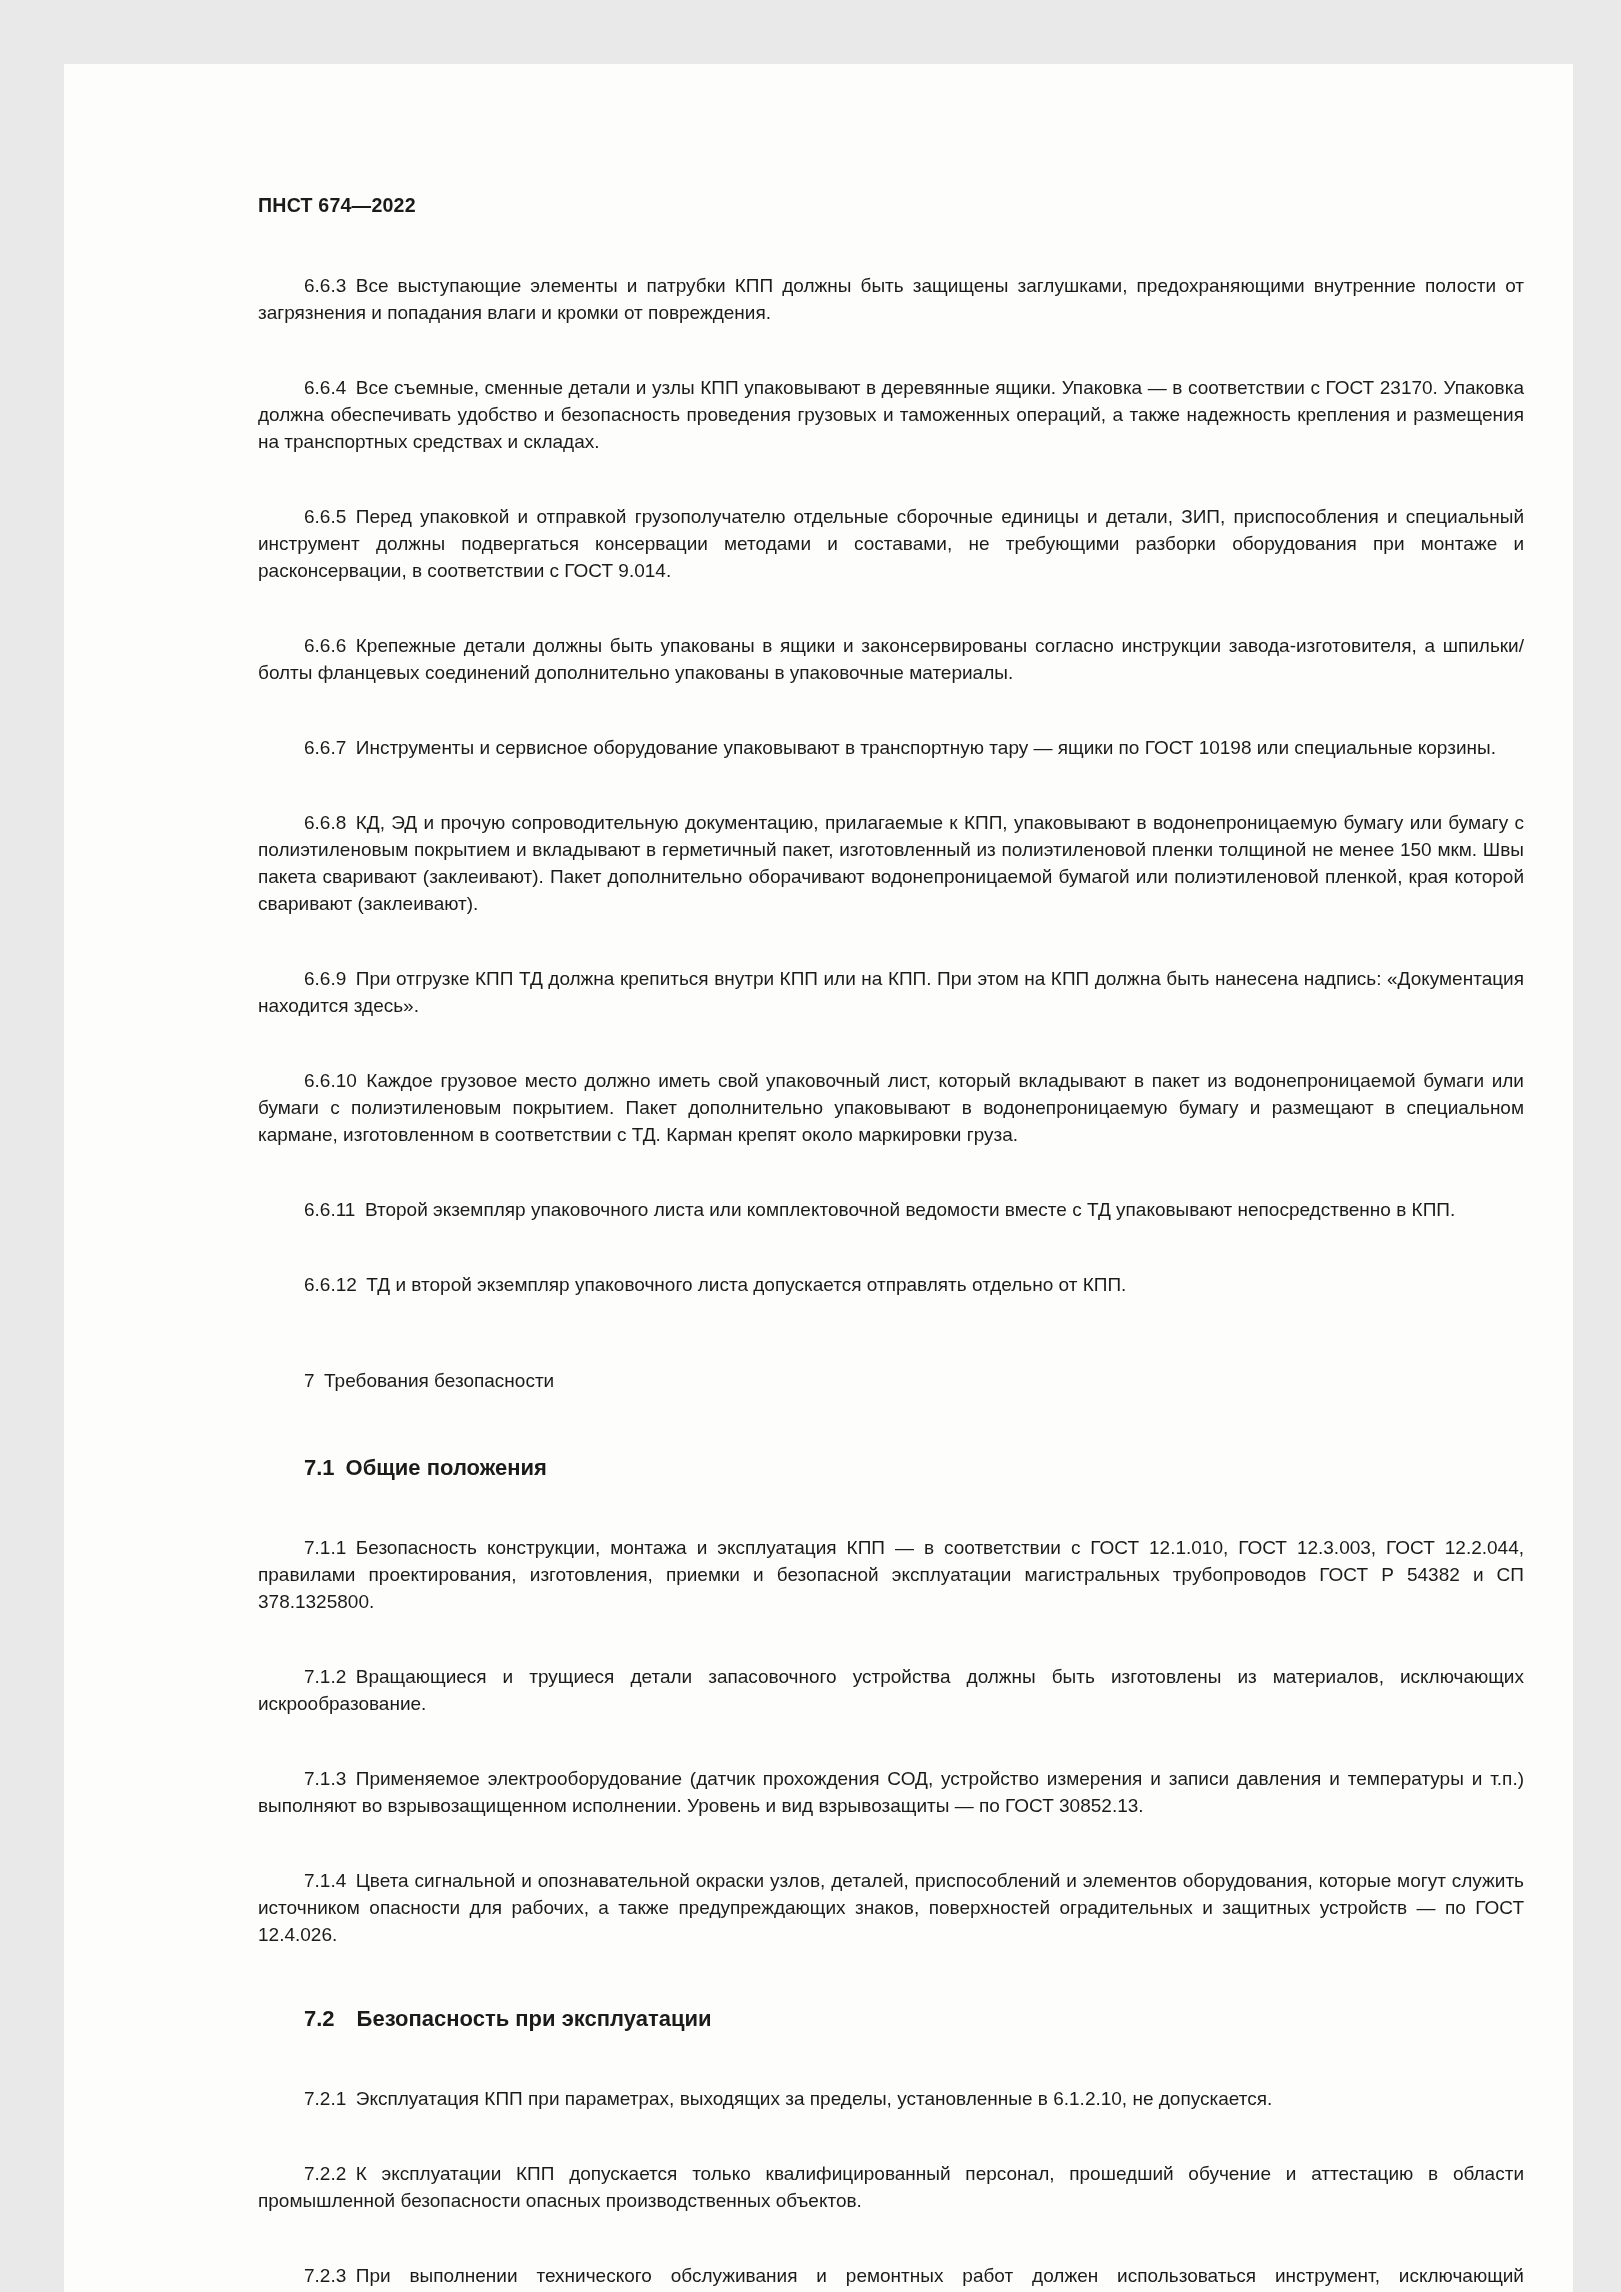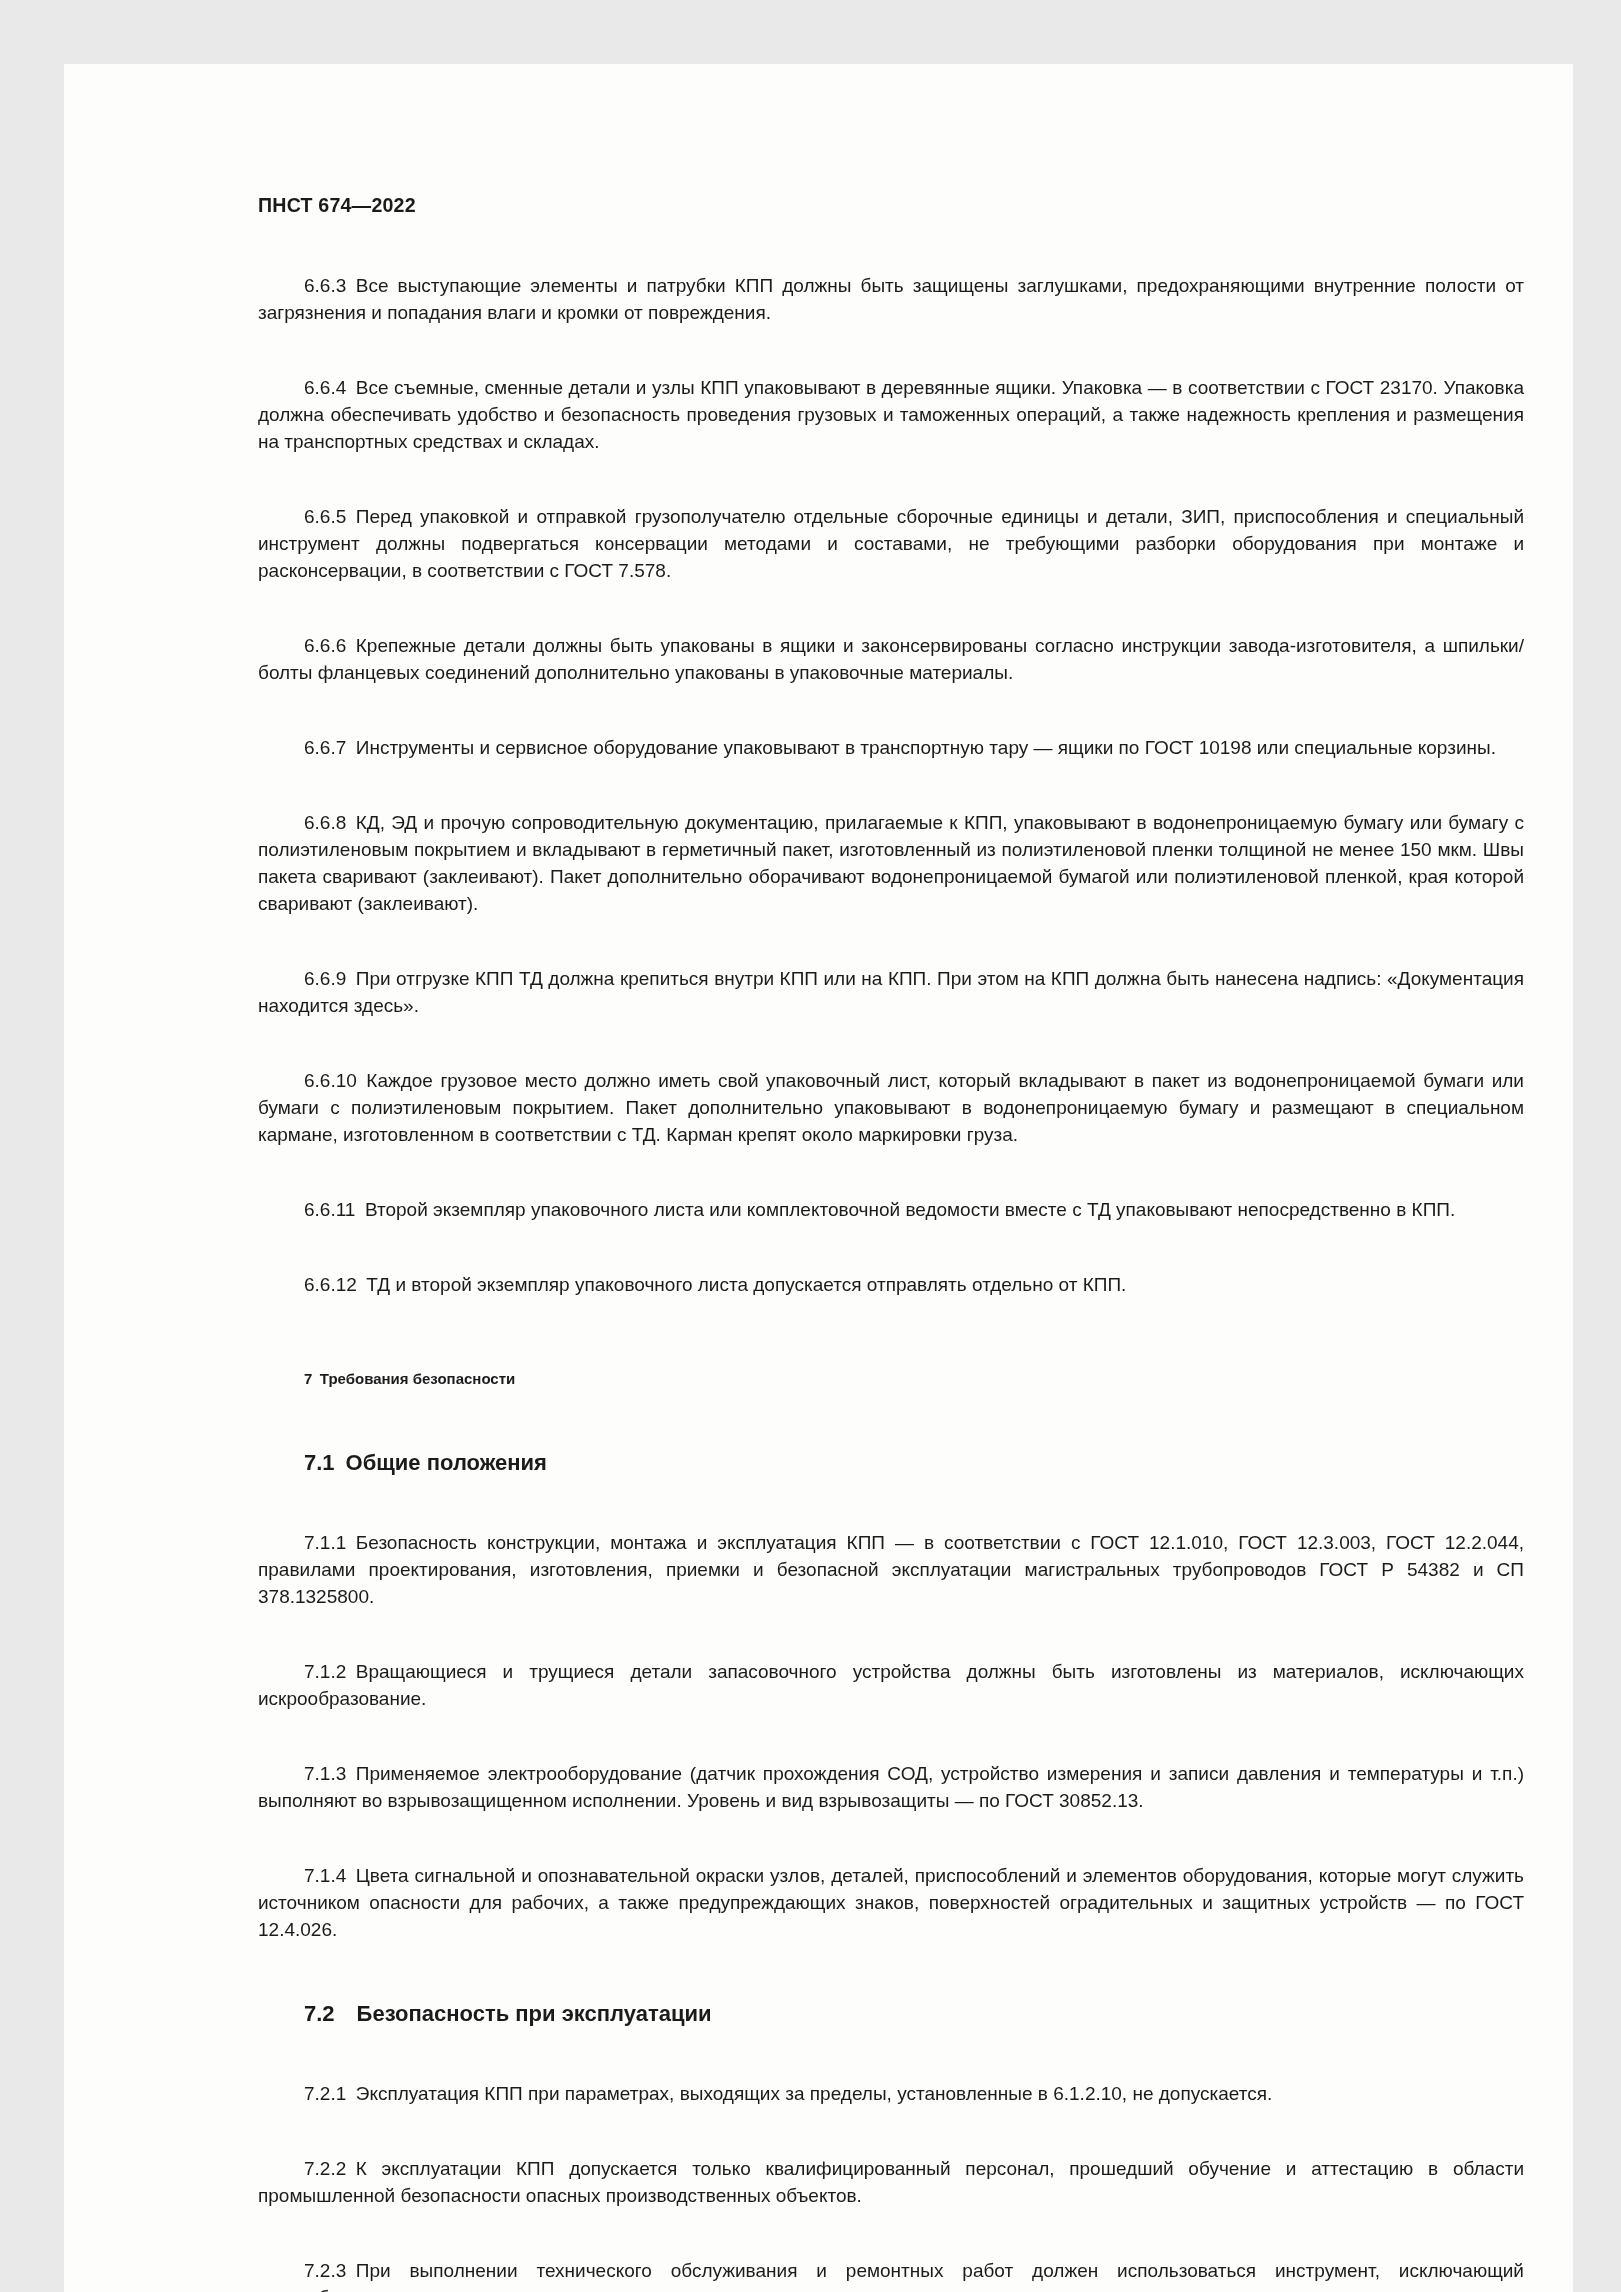--- a/index.html
+++ b/index.html
@@ -28,22 +28,22 @@
     left: 130px;
     width: 1362px;
     font-size: 19px;
     line-height: 27px;
     text-align: justify;
   }
   .para {
     text-indent: 46px;
   }
   .section-title {
-    font-size: 15px;
-    font-weight: bold;
+    font-size: 19px;
+    font-weight: normal;
     text-indent: 46px;
     text-align: left;
     margin-top: 40px;
     margin-bottom: 30px;
     line-height: 1.2;
   }
   .subsection-title {
     font-size: 22px;
     font-weight: bold;
     text-indent: 46px;
@@ -64,21 +64,21 @@
 
 <div class="page">
 
   <header class="doc-header">
     <span>ПНСТ 674—2022</span>
   </header>
 
   <main class="content">
     <p class="para">6.6.3 Все выступающие элементы и патрубки КПП должны быть защищены заглушками, предохраняющими внутренние полости от загрязнения и попадания влаги и кромки от повреждения.</p>
     <p class="para">6.6.4 Все съемные, сменные детали и узлы КПП упаковывают в деревянные ящики. Упаковка — в соответствии с ГОСТ 23170. Упаковка должна обеспечивать удобство и безопасность проведения грузовых и таможенных операций, а также надежность крепления и размещения на транспортных средствах и складах.</p>
-    <p class="para">6.6.5 Перед упаковкой и отправкой грузополучателю отдельные сборочные единицы и детали, ЗИП, приспособления и специальный инструмент должны подвергаться консервации методами и составами, не требующими разборки оборудования при монтаже и расконсервации, в соответствии с ГОСТ 7.578.</p>
+    <p class="para">6.6.5 Перед упаковкой и отправкой грузополучателю отдельные сборочные единицы и детали, ЗИП, приспособления и специальный инструмент должны подвергаться консервации методами и составами, не требующими разборки оборудования при монтаже и расконсервации, в соответствии с ГОСТ 9.014.</p>
     <p class="para">6.6.6 Крепежные детали должны быть упакованы в ящики и законсервированы согласно инструкции завода-изготовителя, а шпильки/болты фланцевых соединений дополнительно упакованы в упаковочные материалы.</p>
     <p class="para">6.6.7 Инструменты и сервисное оборудование упаковывают в транспортную тару — ящики по ГОСТ 10198 или специальные корзины.</p>
     <p class="para">6.6.8 КД, ЭД и прочую сопроводительную документацию, прилагаемые к КПП, упаковывают в водонепроницаемую бумагу или бумагу с полиэтиленовым покрытием и вкладывают в герметичный пакет, изготовленный из полиэтиленовой пленки толщиной не менее 150 мкм. Швы пакета сваривают (заклеивают). Пакет дополнительно оборачивают водонепроницаемой бумагой или полиэтиленовой пленкой, края которой сваривают (заклеивают).</p>
     <p class="para">6.6.9 При отгрузке КПП ТД должна крепиться внутри КПП или на КПП. При этом на КПП должна быть нанесена надпись: «Документация находится здесь».</p>
     <p class="para">6.6.10 Каждое грузовое место должно иметь свой упаковочный лист, который вкладывают в пакет из водонепроницаемой бумаги или бумаги с полиэтиленовым покрытием. Пакет дополнительно упаковывают в водонепроницаемую бумагу и размещают в специальном кармане, изготовленном в соответствии с ТД. Карман крепят около маркировки груза.</p>
     <p class="para">6.6.11 Второй экземпляр упаковочного листа или комплектовочной ведомости вместе с ТД упаковывают непосредственно в КПП.</p>
     <p class="para">6.6.12 ТД и второй экземпляр упаковочного листа допускается отправлять отдельно от КПП.</p>
 
     <h1 class="section-title">7 Требования безопасности</h1>
 

